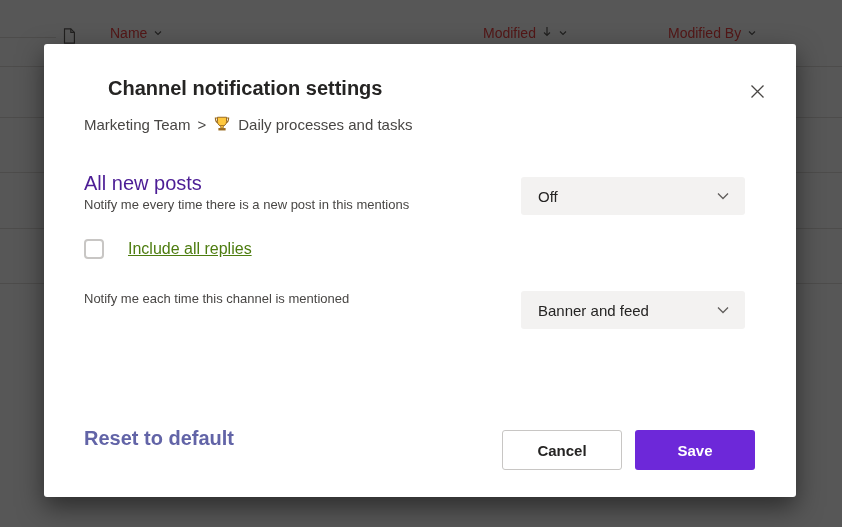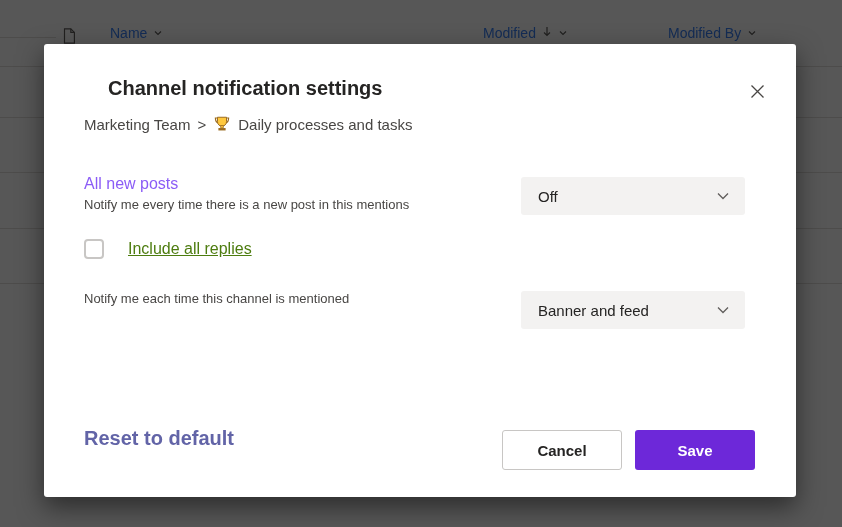--- a/index.html
+++ b/index.html
@@ -7,37 +7,37 @@
     width:842px;height:527px;position:relative;overflow:hidden;
     background:#ffffff;
     font-family:"Liberation Sans", sans-serif;
     -webkit-font-smoothing:antialiased;
   }
   
   .page-bg{position:absolute;inset:0;background:#fff;}
   .bg-line{position:absolute;height:1px;background:#e1dfdd;left:0;right:0;}
   .bg-line.short{right:auto;width:56px;}
   .bg-col{position:absolute;top:25px;display:flex;align-items:center;gap:6px;
-          font-size:14px;color:#3b82f6;white-space:nowrap;}
+          font-size:14px;color:#ef4444;white-space:nowrap;}
   .bg-doc-icon{position:absolute;left:60px;top:27px;}
   
   .overlay{position:absolute;inset:0;background:rgba(0,0,0,0.66);}
   
   .modal{
     position:absolute;left:44px;top:44px;width:752px;height:453px;
     background:#ffffff;border-radius:3px;
     box-shadow:0 10px 26px rgba(0,0,0,0.5);
   }
   .m-title{position:absolute;left:40px;top:33px;font-size:20px;font-weight:700;color:#252423;margin-left:24px;}
   .m-breadcrumb{position:absolute;left:40px;top:71px;display:flex;align-items:center;gap:7px;
                 font-size:15px;color:#484644;}
   .m-close{position:absolute;top:32px;right:24px;width:30px;height:30px;
            display:flex;align-items:center;justify-content:center;cursor:pointer;border-radius:2px;}
   .setting-text{position:absolute;left:40px;}
-  .setting-label{font-size:16px;color:#8b5cf6;line-height:21px;}
+  .setting-label{font-size:20px;color:#4c1d95;line-height:21px;}
   .setting-desc{font-size:13px;color:#484644;line-height:17px;margin-top:2px;}
   .dropdown{
     position:absolute;right:51px;width:224px;height:38px;background:#f3f2f1;
     border-radius:3px;box-sizing:border-box;padding:0 14px 0 17px;
     display:flex;align-items:center;justify-content:space-between;cursor:pointer;
   }
   .dropdown-value{font-size:15px;color:#252423;}
   .checkbox-row{position:absolute;left:40px;top:195px;display:flex;align-items:center;}
   .checkbox{width:20px;height:20px;box-sizing:border-box;border:2px solid #c8c6c4;
             border-radius:4px;background:#fff;}

